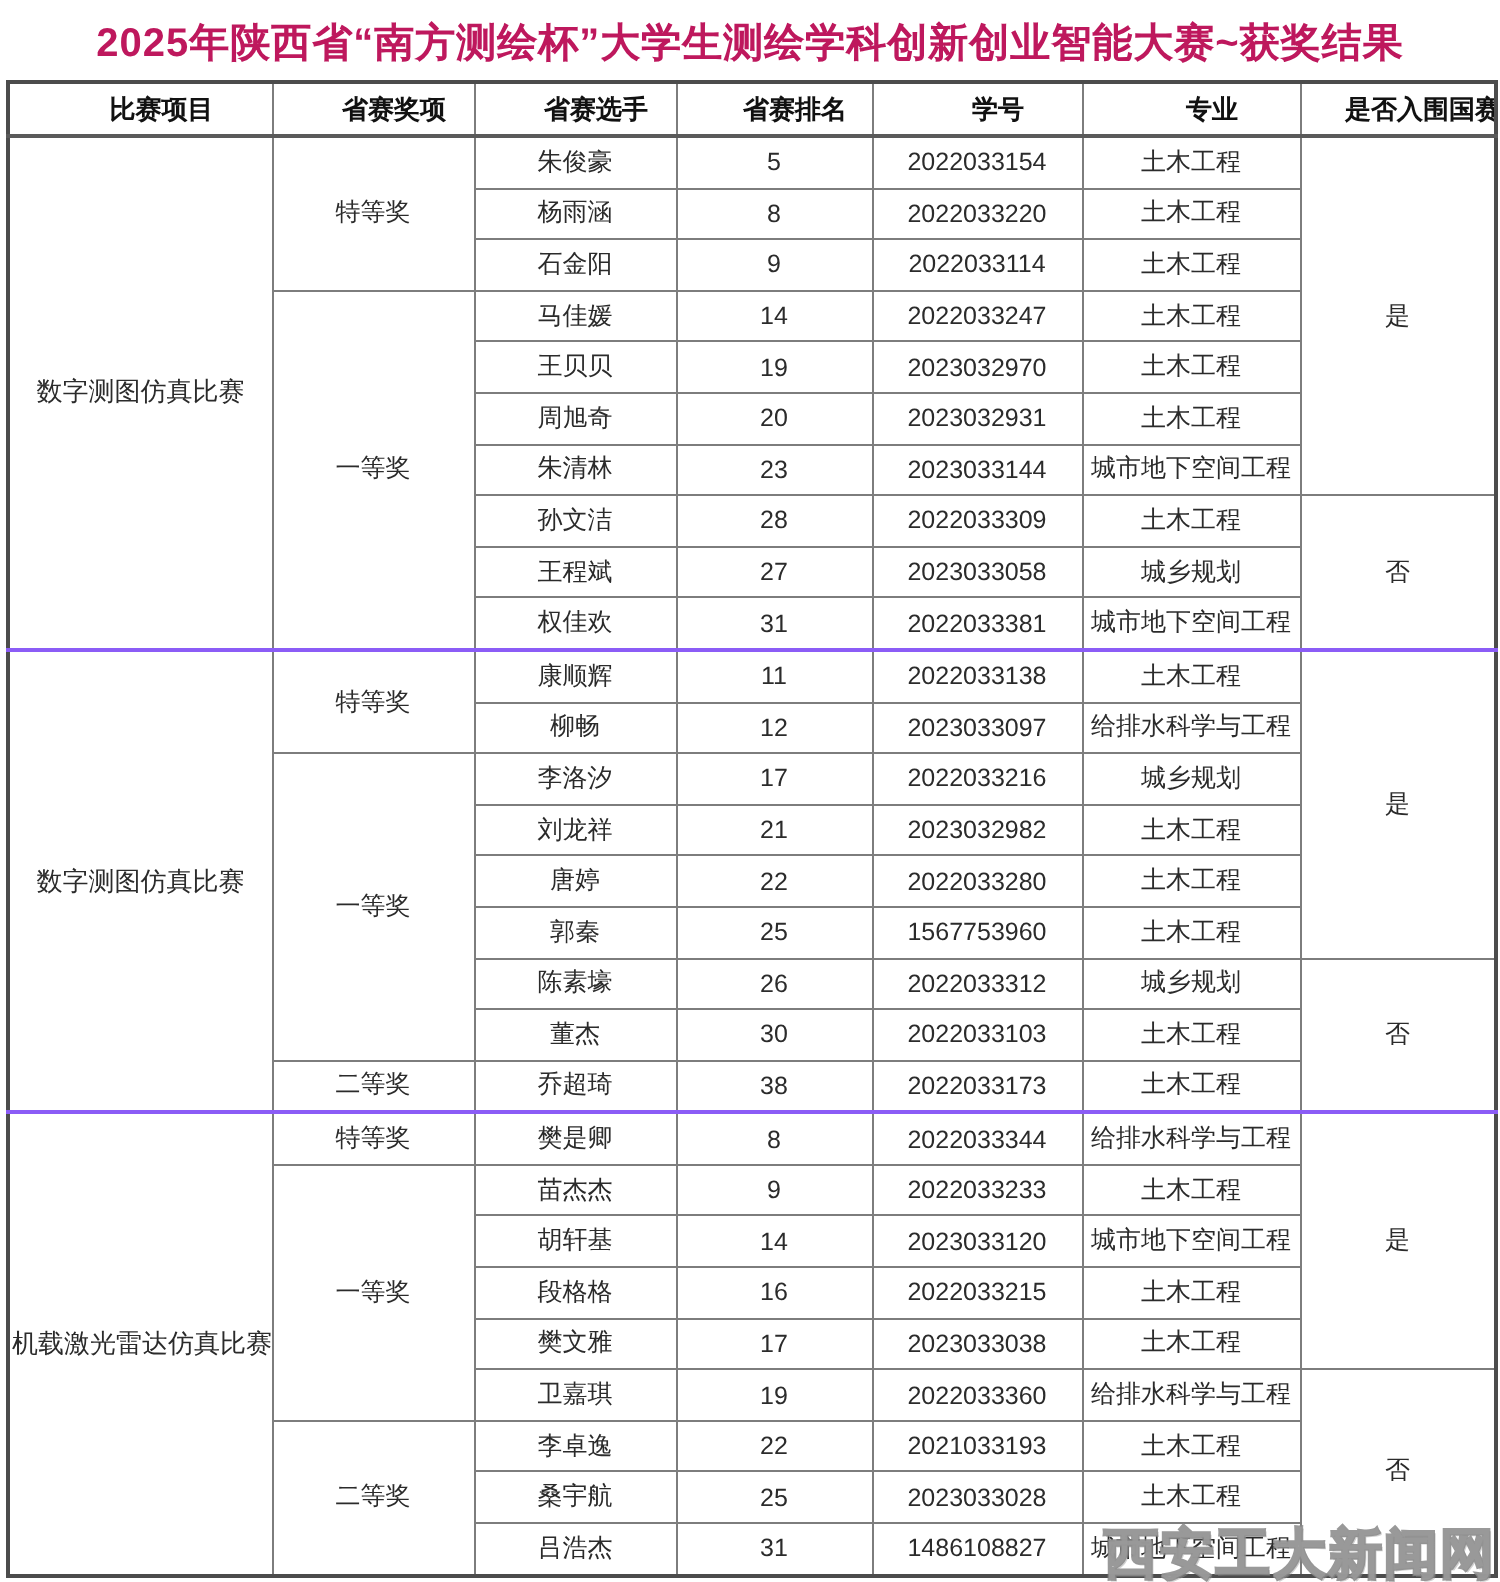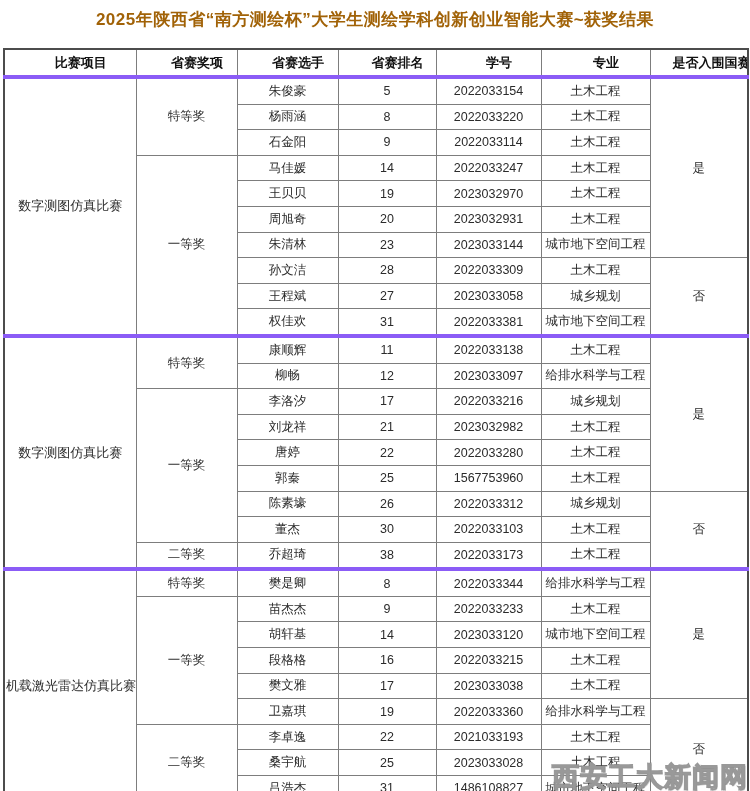--- a/index.html
+++ b/index.html
@@ -1,23 +1,23 @@
 <!DOCTYPE html>
 <html><head>
 <meta charset="utf-8">
 <style>
   html,body { margin:0; padding:0; background:#ffffff; }
   body { width:750px; font-family:"Liberation Sans","DejaVu Sans",sans-serif; color:#2b2b2b; }
   .page { position:relative; width:750px; height:791px; background:#ffffff; overflow:hidden; }
-  .title { padding:8px 4px 17px; text-align:center; font-size:17px; font-weight:bold; color:#a16207; letter-spacing:0.5px; }
+  .title { padding:8px 4px 5px; text-align:center; font-size:20px; font-weight:bold; color:#be185d; letter-spacing:0.5px; }
   table.results { border-collapse:collapse; table-layout:fixed; width:744px; margin:0 3px; border:2px solid #4c4c4c; }
   th, td { border:1px solid #7d7d7d; text-align:center; vertical-align:middle; padding:0 1px; overflow:hidden; white-space:nowrap; }
   th { font-size:13px; font-weight:bold; color:#111111; height:25px; border-bottom:2px solid #5a5a5a;padding-left:22px; }
   td { font-size:12.5px; height:24.6px; }
-  tr.section-start td { border-top:4px solid #8b5cf6; }
+  tr.section-start td { border-top:2px solid #8b5cf6; }
   td.event-cell { font-size:13px; }
   .watermark { position:absolute; right:2px; bottom:0px; text-align:left; line-height:1.0; pointer-events:none; }
   .wm-line1 { font-size:27px; font-weight:bold; color:rgba(255,255,255,0.88);
               -webkit-text-stroke:1.3px rgba(135,135,135,0.85);
               text-shadow:1px 1px 0 rgba(150,150,150,0.45); letter-spacing:1px; }
   .wm-line2 { font-size:14px; font-weight:bold; color:rgba(255,255,255,0.88);
               -webkit-text-stroke:1px rgba(135,135,135,0.85); letter-spacing:8px; margin-top:1px; }
 </style>
 </head>
 <body>

